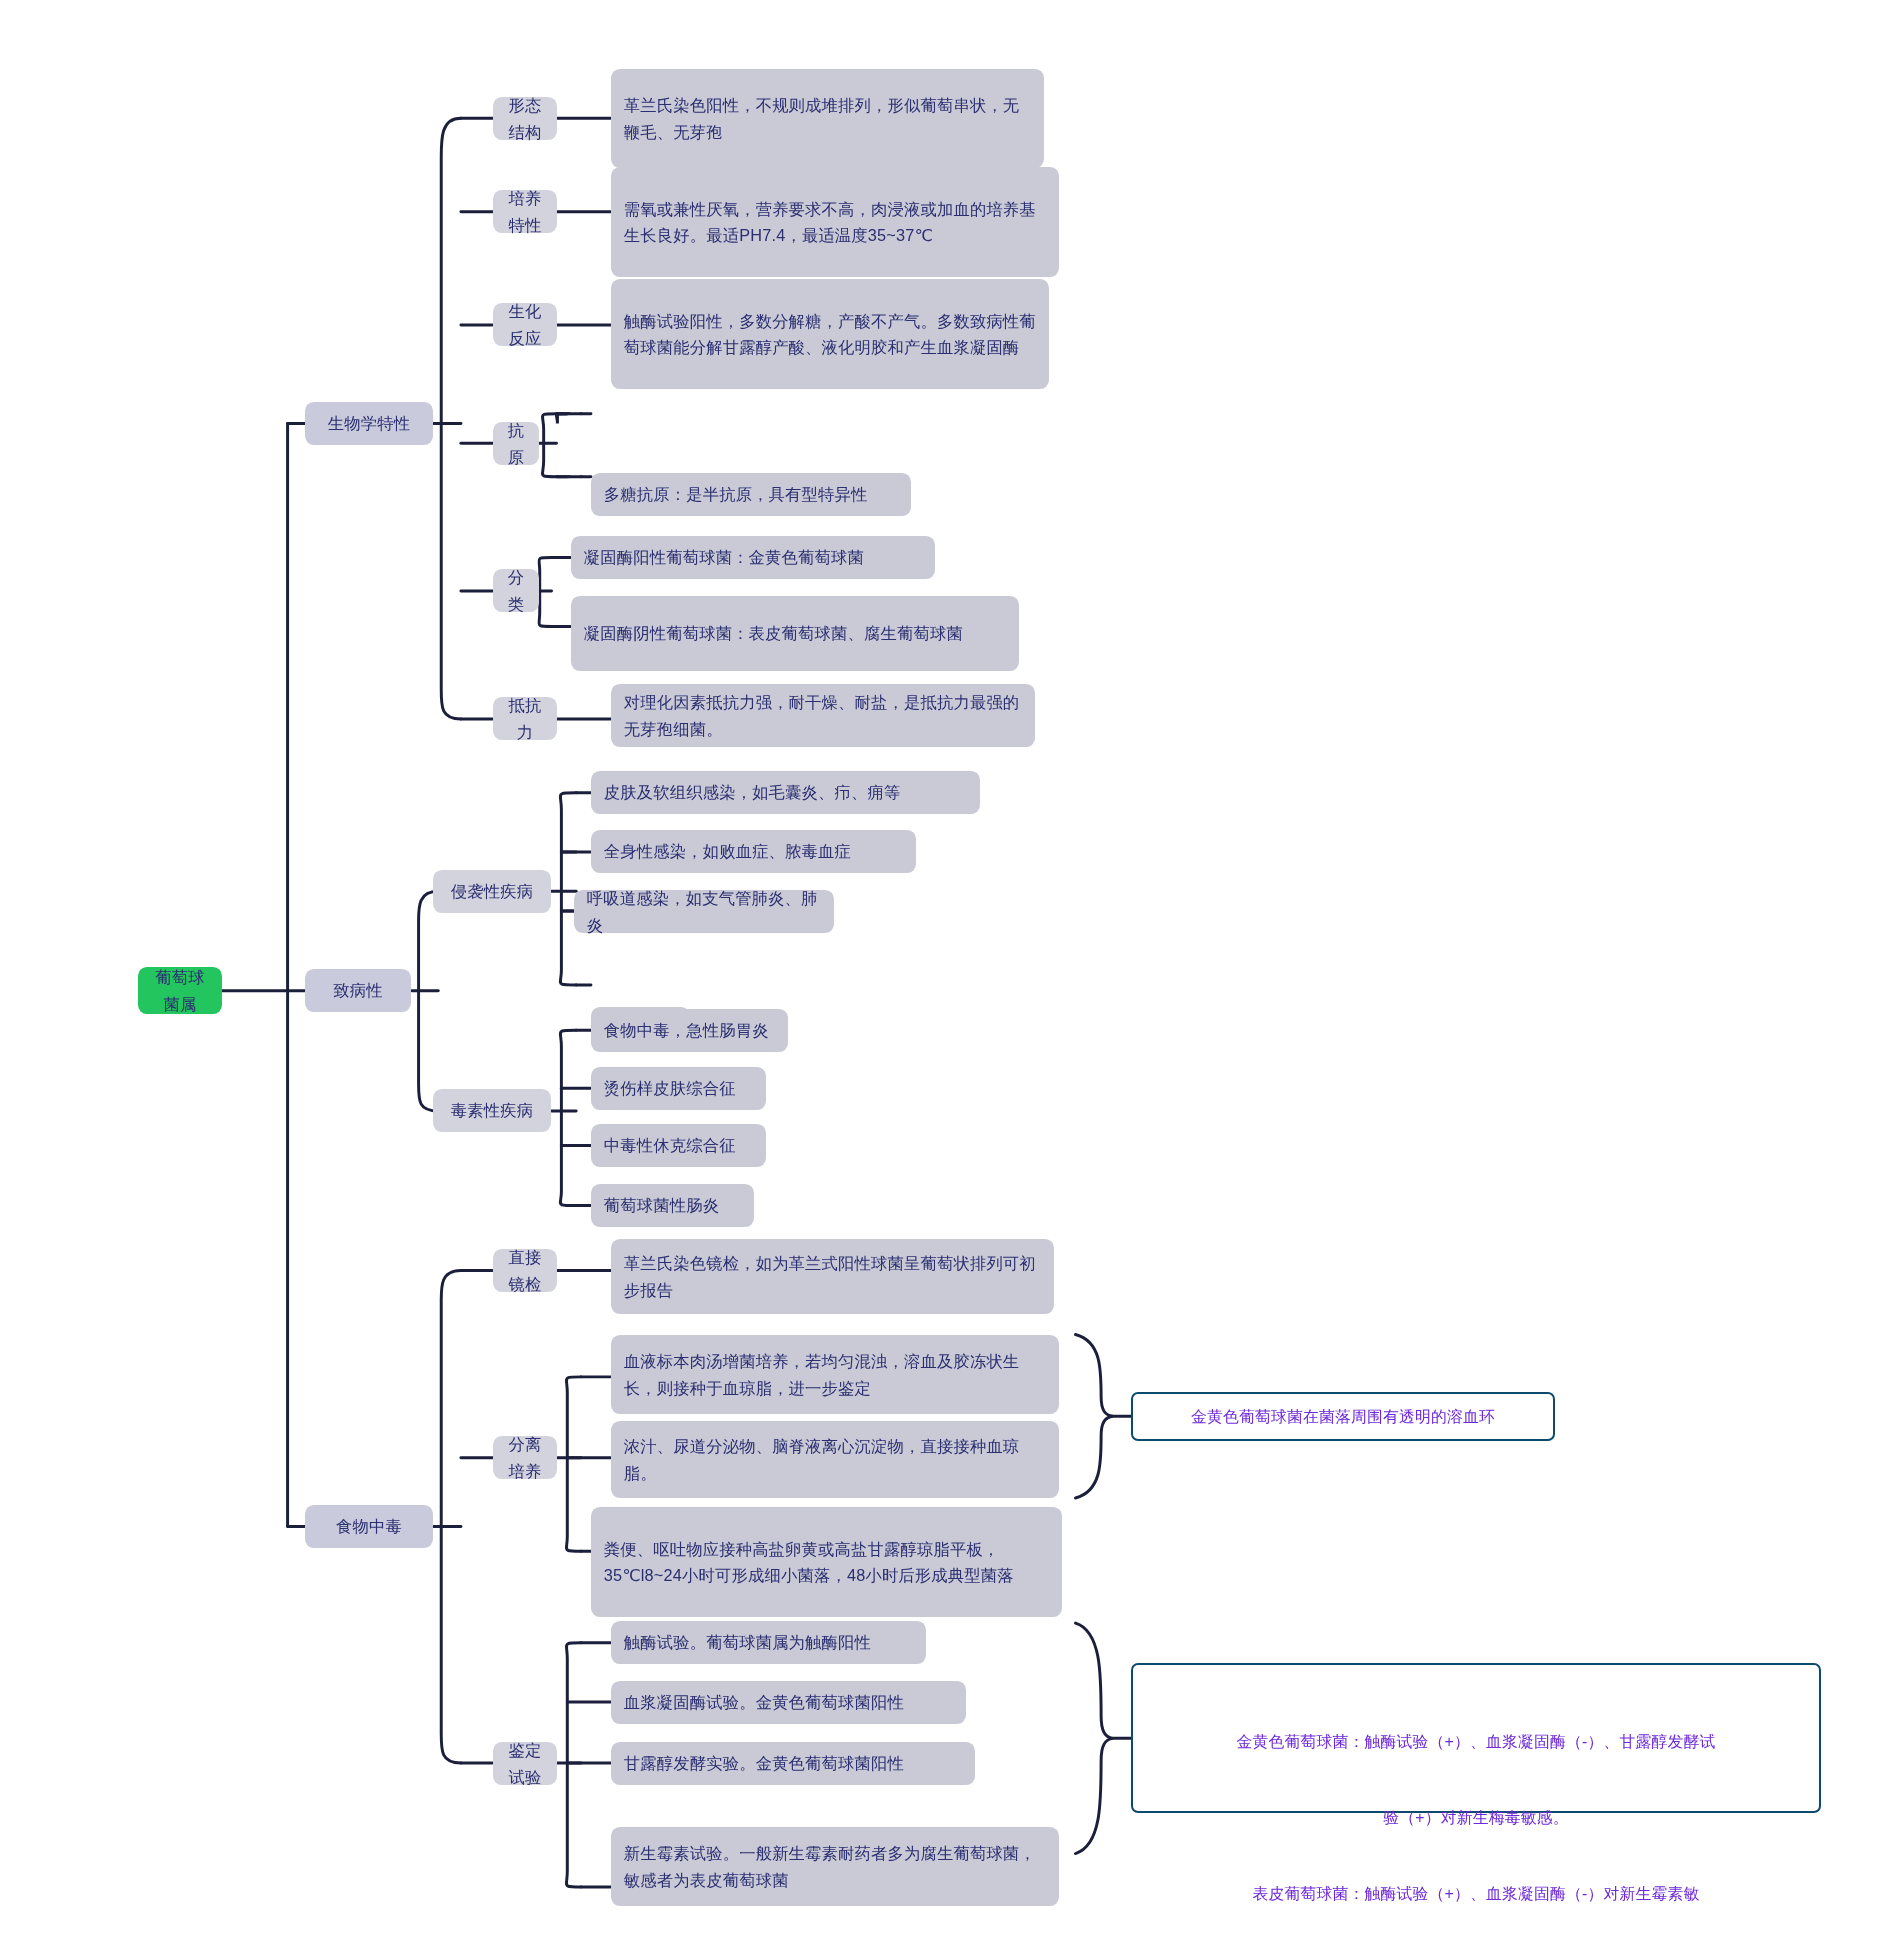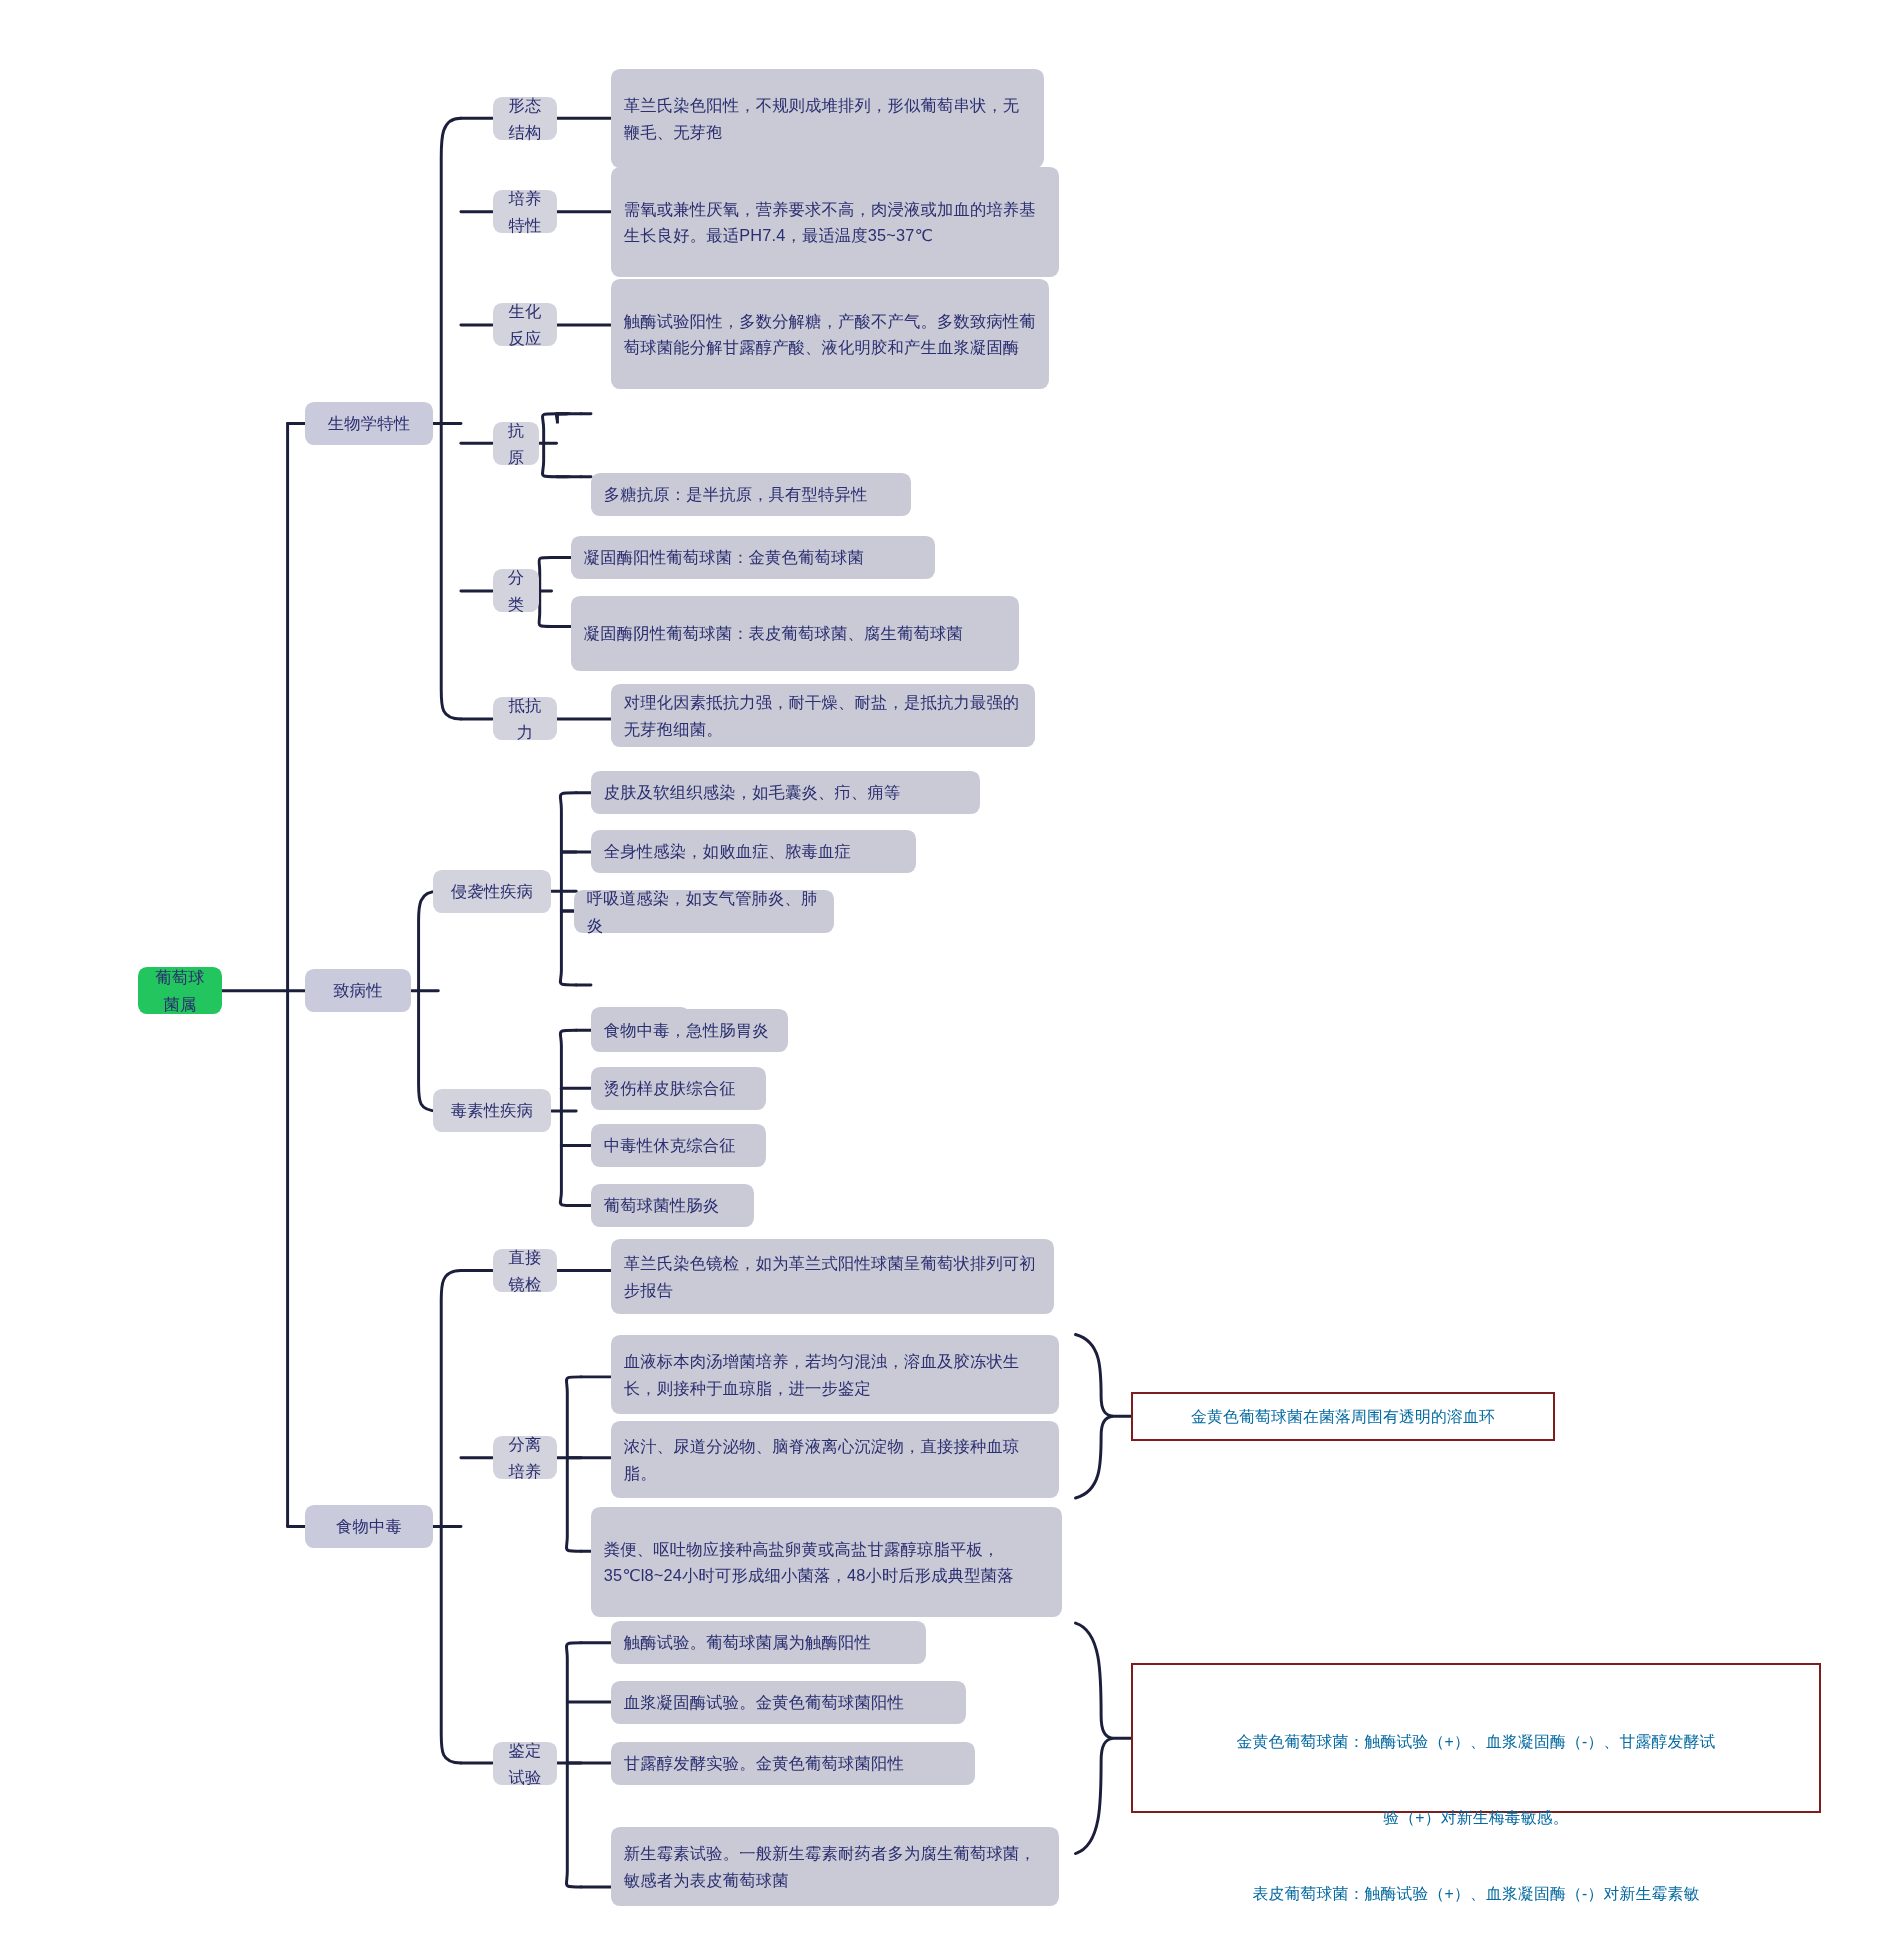--- a/index.html
+++ b/index.html
@@ -56,25 +56,25 @@
     justify-content: center;
     text-align: center;
   }
   .n-leaf {
     background: #c9cad6;
     justify-content: flex-start;
     text-align: left;
   }
   .n-callout {
     background: #ffffff;
-    border: 2px solid #7f1d1d;
-    border-radius: 0;
+    border: 2px solid #0c4a6e;
+    border-radius: 7px;
     justify-content: center;
     text-align: center;
-    color: #0369a1;
+    color: #6d28d9;
     font-size: 15.8px;
     line-height: 1.6;
   }
   .n-callout.multiline {
     display: block;
     text-align: center;
     padding: 13.8px 17.7px;
   }
 </style>
 </head>

